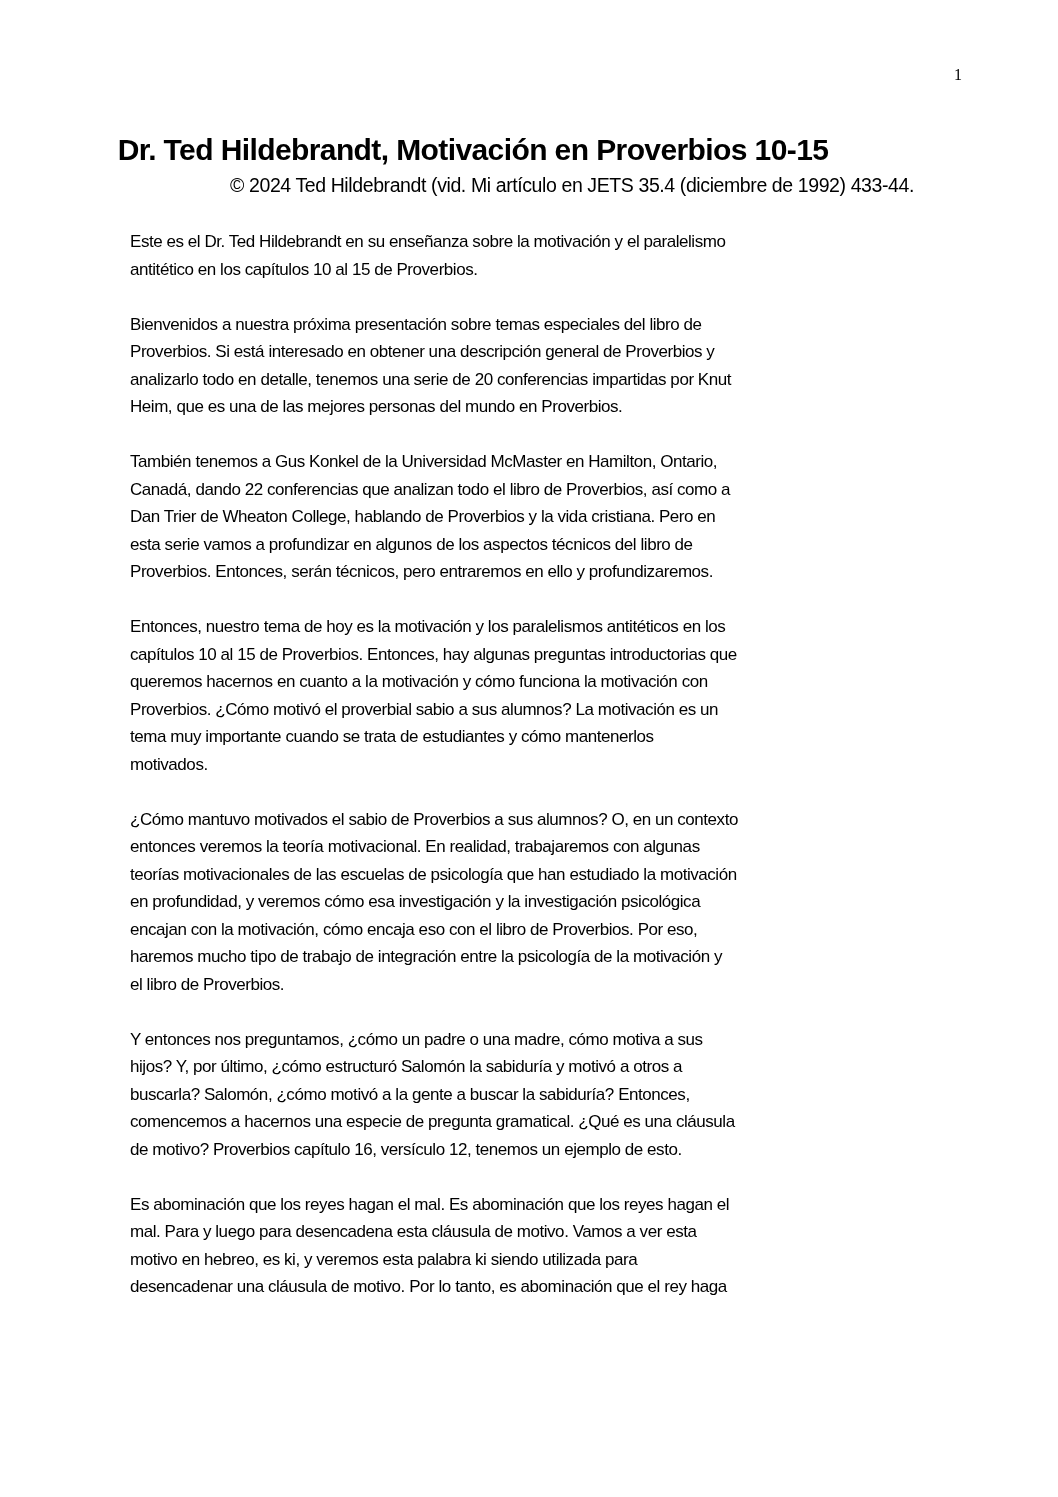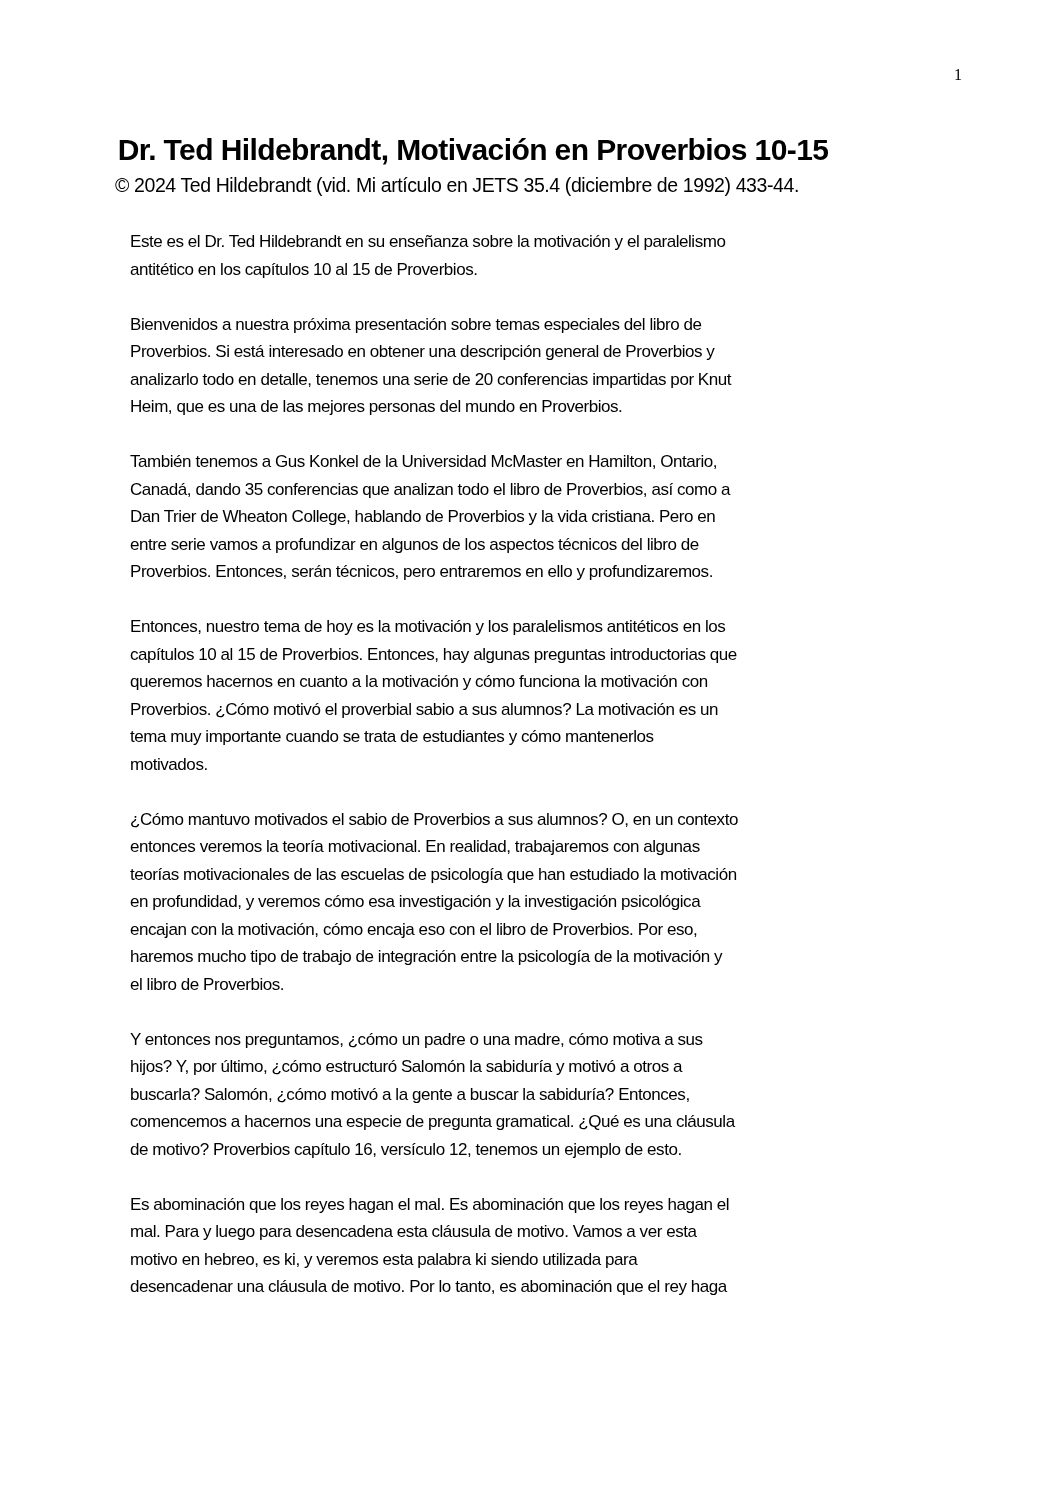--- a/index.html
+++ b/index.html
@@ -33,21 +33,21 @@
       font-size: 30px;
       line-height: 36px;
       letter-spacing: -0.6px;
       margin: 0;
     }
     .subtitle {
       position: absolute;
       top: 172px;
       left: 0;
       width: 914px;
-      text-align: center;
+      text-align: right;
       font-size: 19.5px;
       line-height: 26px;
       letter-spacing: -0.4px;
       margin: 0;
     }
     .body-text {
       position: absolute;
       top: 228px;
       left: 130px;
       width: 820px;
@@ -77,23 +77,23 @@
     <span class="line">antitético en los capítulos 10 al 15 de Proverbios.</span>
   </p>
   <p class="para">
     <span class="line">Bienvenidos a nuestra próxima presentación sobre temas especiales del libro de</span>
     <span class="line">Proverbios. Si está interesado en obtener una descripción general de Proverbios y</span>
     <span class="line">analizarlo todo en detalle, tenemos una serie de 20 conferencias impartidas por Knut</span>
     <span class="line">Heim, que es una de las mejores personas del mundo en Proverbios.</span>
   </p>
   <p class="para">
     <span class="line">También tenemos a Gus Konkel de la Universidad McMaster en Hamilton, Ontario,</span>
-    <span class="line">Canadá, dando 35 conferencias que analizan todo el libro de Proverbios, así como a</span>
+    <span class="line">Canadá, dando 22 conferencias que analizan todo el libro de Proverbios, así como a</span>
     <span class="line">Dan Trier de Wheaton College, hablando de Proverbios y la vida cristiana. Pero en</span>
-    <span class="line">entre serie vamos a profundizar en algunos de los aspectos técnicos del libro de</span>
+    <span class="line">esta serie vamos a profundizar en algunos de los aspectos técnicos del libro de</span>
     <span class="line">Proverbios. Entonces, serán técnicos, pero entraremos en ello y profundizaremos.</span>
   </p>
   <p class="para">
     <span class="line">Entonces, nuestro tema de hoy es la motivación y los paralelismos antitéticos en los</span>
     <span class="line">capítulos 10 al 15 de Proverbios. Entonces, hay algunas preguntas introductorias que</span>
     <span class="line">queremos hacernos en cuanto a la motivación y cómo funciona la motivación con</span>
     <span class="line">Proverbios. ¿Cómo motivó el proverbial sabio a sus alumnos? La motivación es un</span>
     <span class="line">tema muy importante cuando se trata de estudiantes y cómo mantenerlos</span>
     <span class="line">motivados.</span>
   </p>

